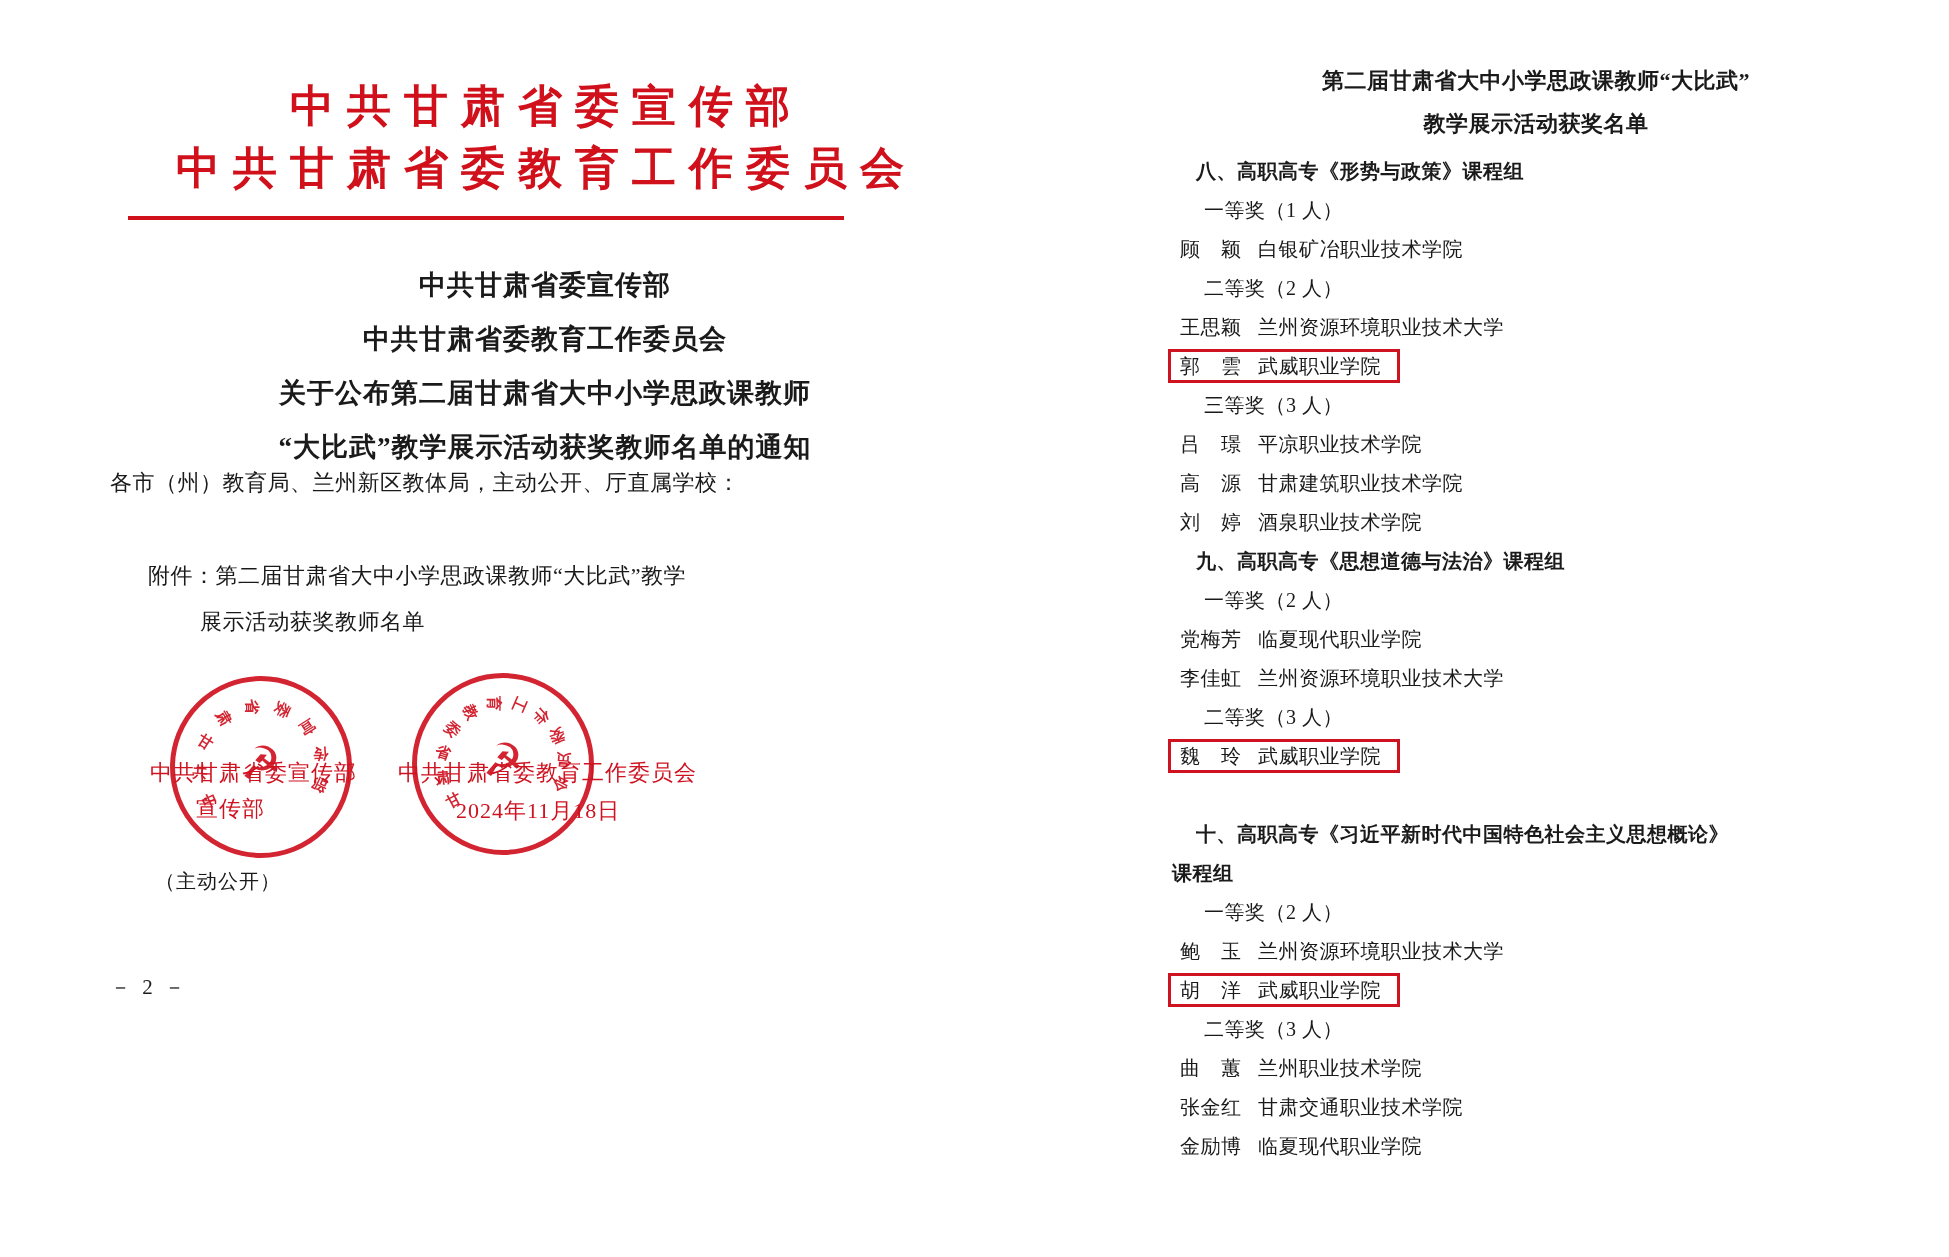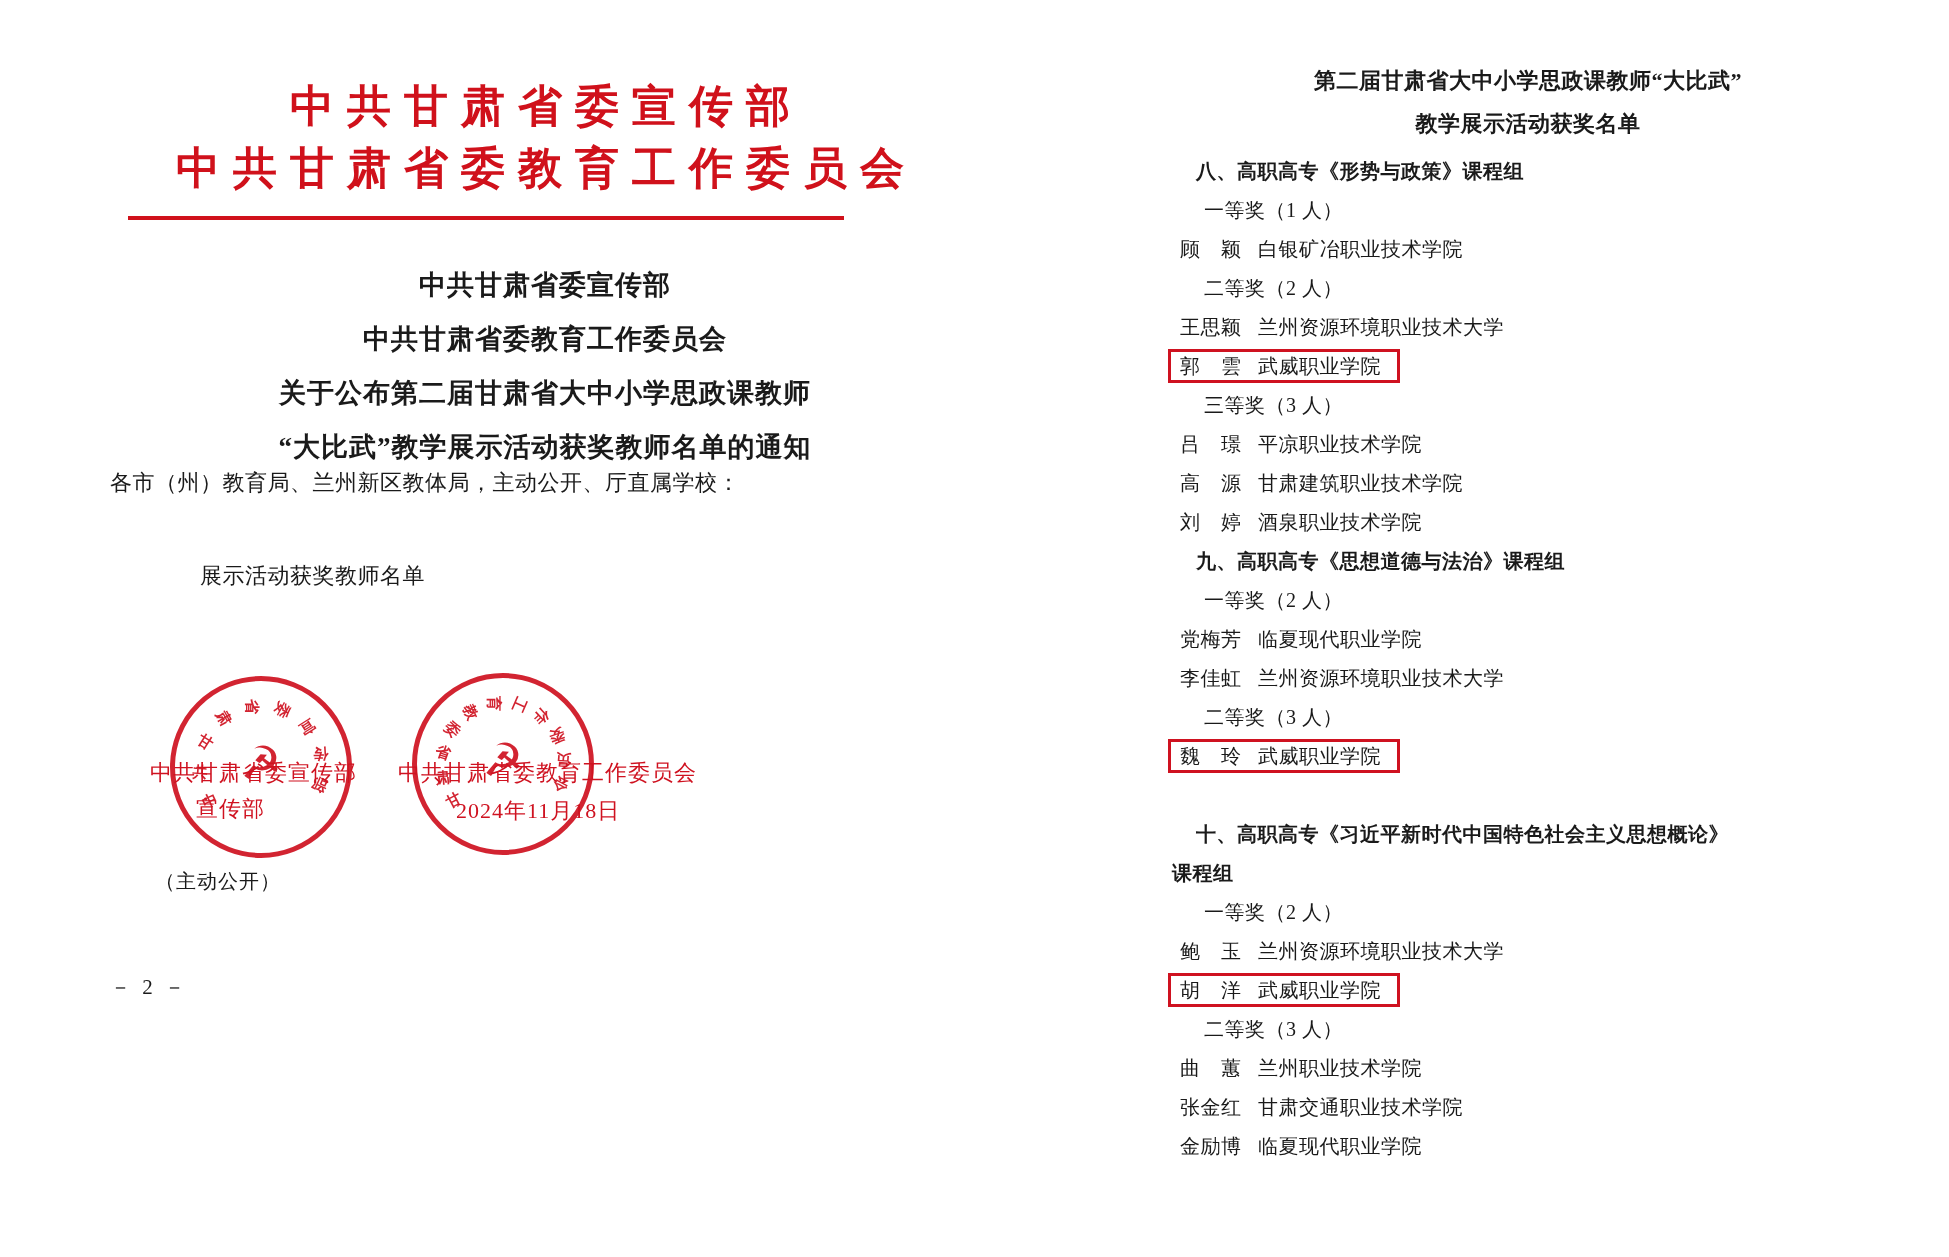--- a/index.html
+++ b/index.html
@@ -92,21 +92,21 @@
     position:absolute;left:155px;top:840px;
     font-size:20px;letter-spacing:1px;
   }
   .page-num{
     position:absolute;left:110px;top:945px;
     font-size:21px;letter-spacing:3px;
   }
 
   
   .r-title{
-    position:absolute;left:48px;width:800px;top:60px;
+    position:absolute;left:56px;width:800px;top:60px;
     text-align:center;font-weight:bold;font-size:22px;
     line-height:1.95;letter-spacing:.5px;
   }
   .r-body{
     position:absolute;left:92px;top:152px;width:790px;
     font-size:20px;line-height:1.0;
   }
   .r-line{
     height:39px;line-height:39px;white-space:nowrap;letter-spacing:.5px;
     position:relative;
@@ -141,20 +141,21 @@
     <div class="doc-title">
       <div>中共甘肃省委宣传部</div>
       <div>中共甘肃省委教育工作委员会</div>
       <div>关于公布第二届甘肃省大中小学思政课教师</div>
       <div>“大比武”教学展示活动获奖教师名单的通知</div>
     </div>
 
     <div class="addressee">各市（州）教育局、兰州新区教体局，主动公开、厅直属学校：</div>
 
     <div class="attach">
+      <span>附件：第二届甘肃省大中小学思政课教师“大比武”教学</span>
       <span class="ln2">展示活动获奖教师名单</span>
     </div>
 
     <div class="seal seal-1">
       <div class="seal-inner"></div>
       <div class="seal-star">☭</div>
       <div class="seal-arc" id="arc1">
           <span style="transform: rotate(-115deg) translate(0px, -68px) rotate(90deg);">中</span>
           <span style="transform: rotate(-86.25deg) translate(0px, -68px) rotate(90deg);">共</span>
           <span style="transform: rotate(-57.5deg) translate(0px, -68px) rotate(90deg);">甘</span>

